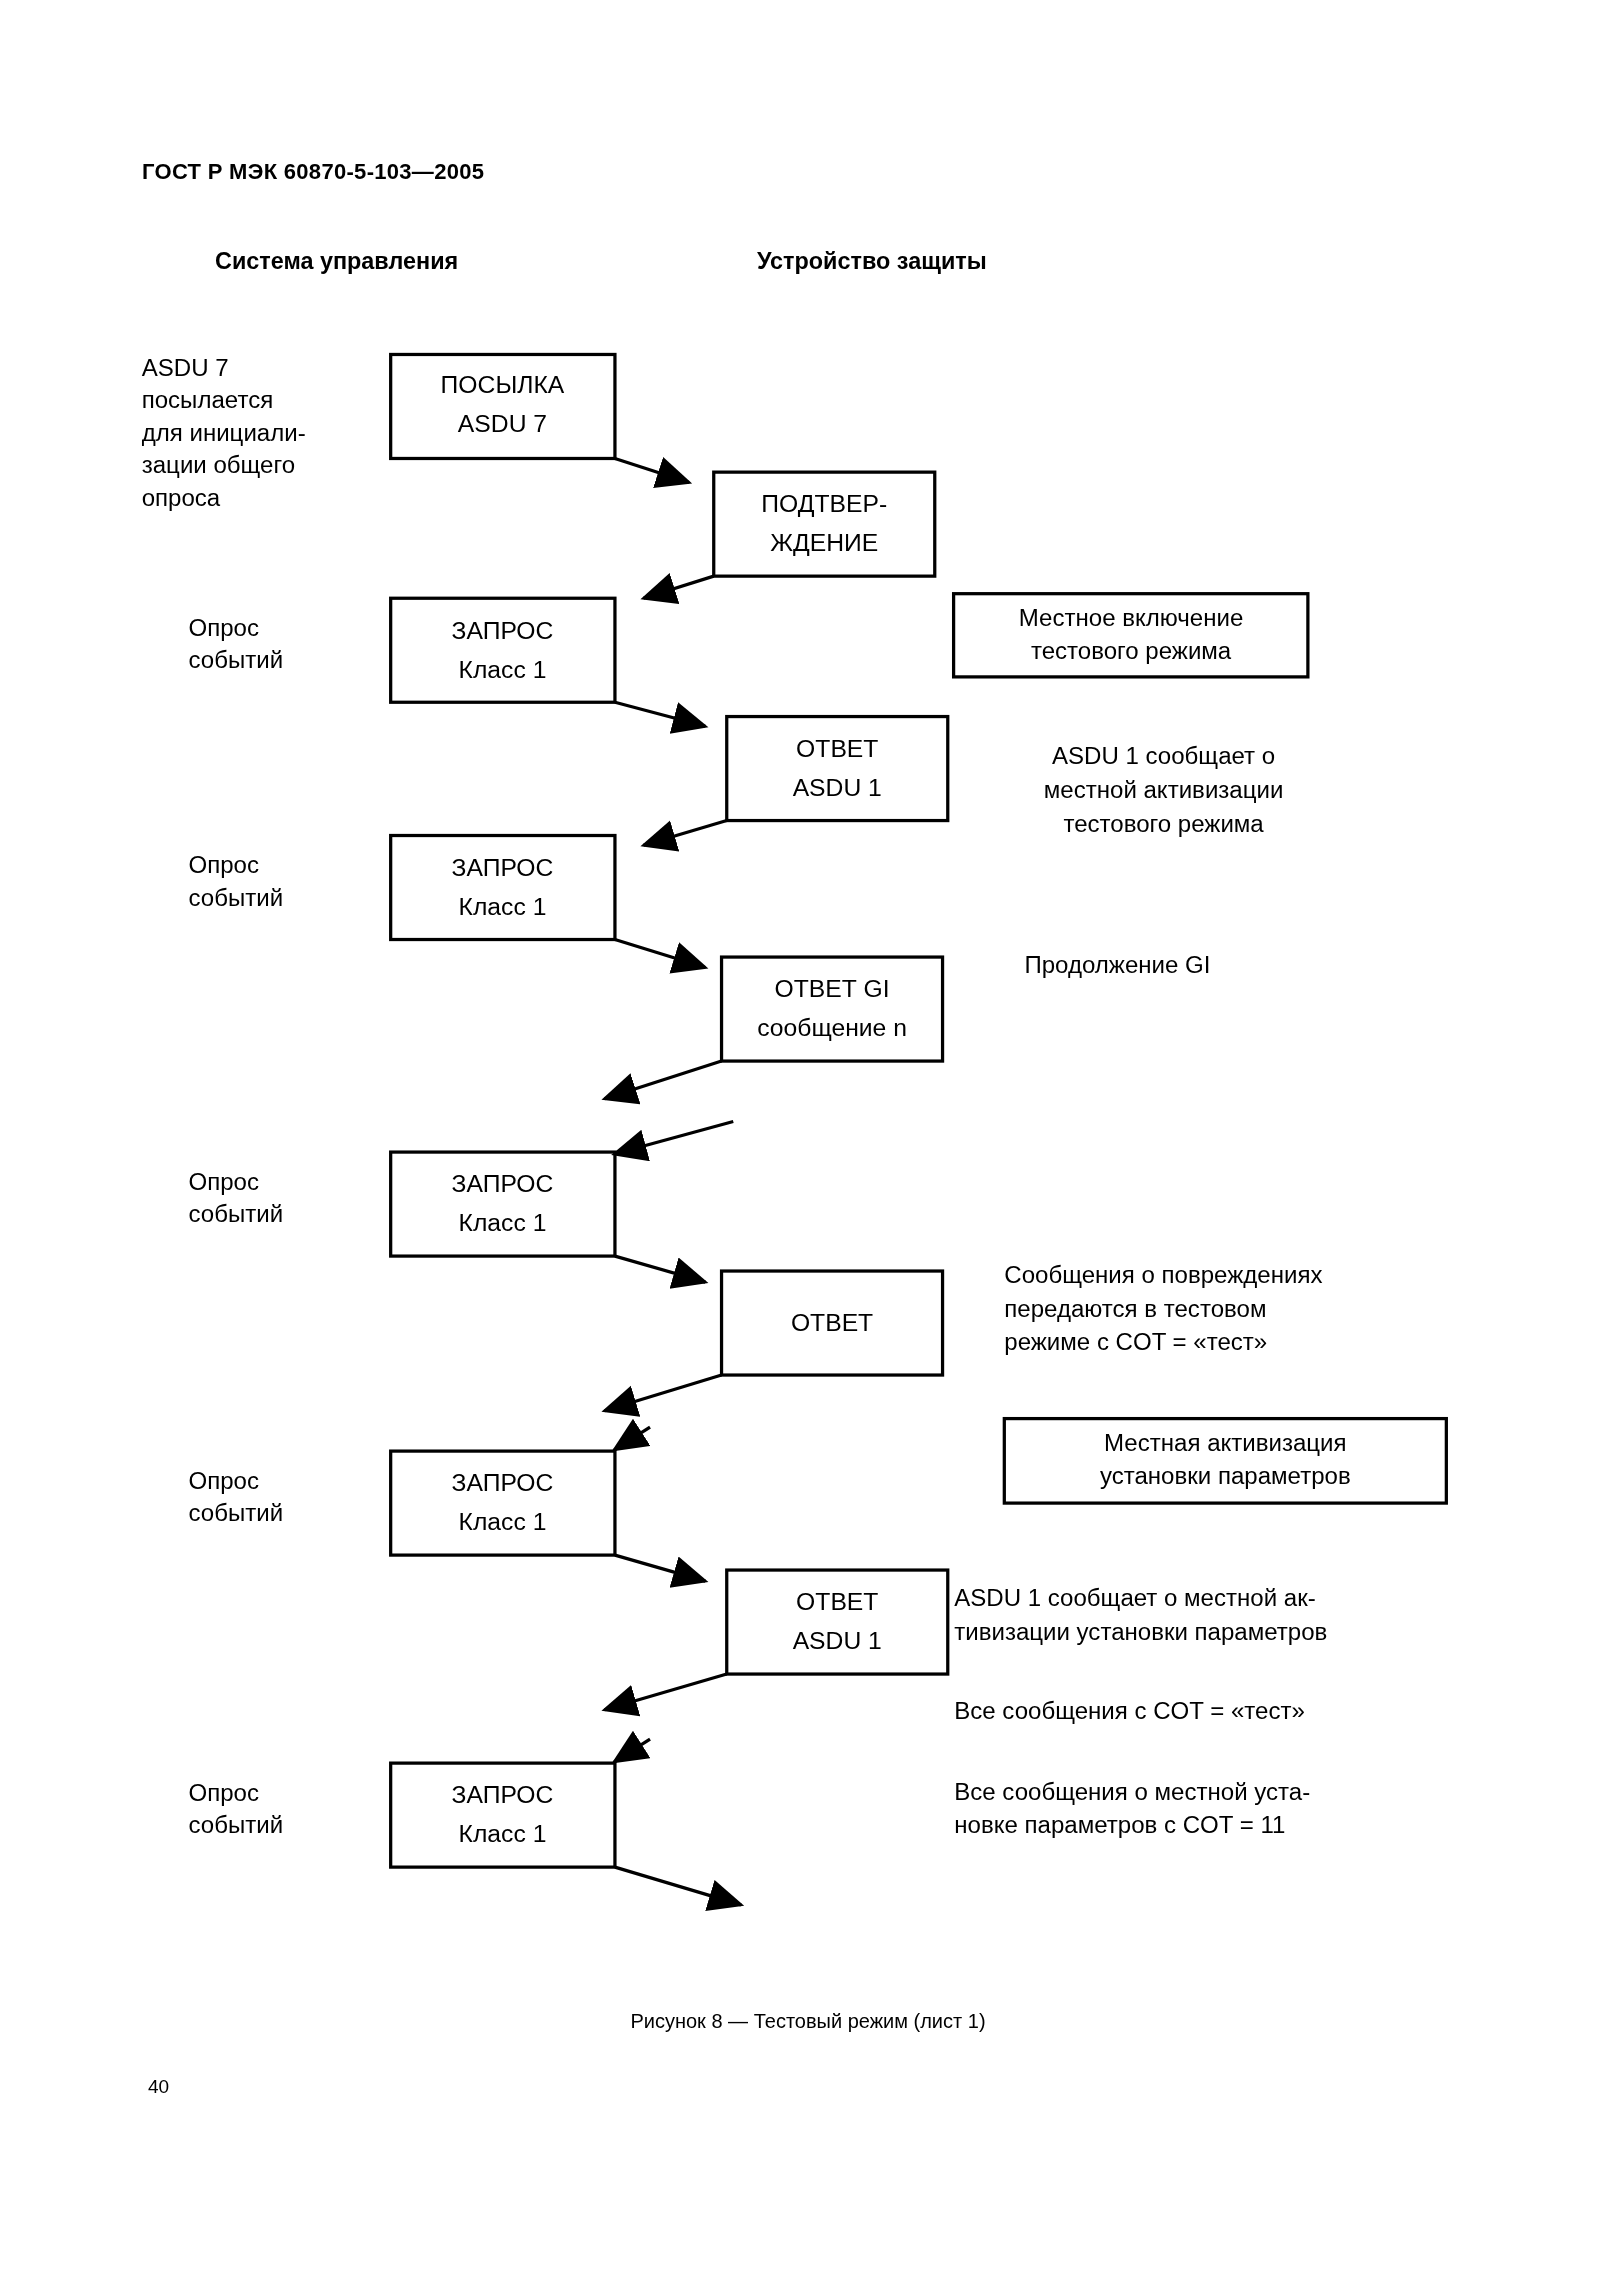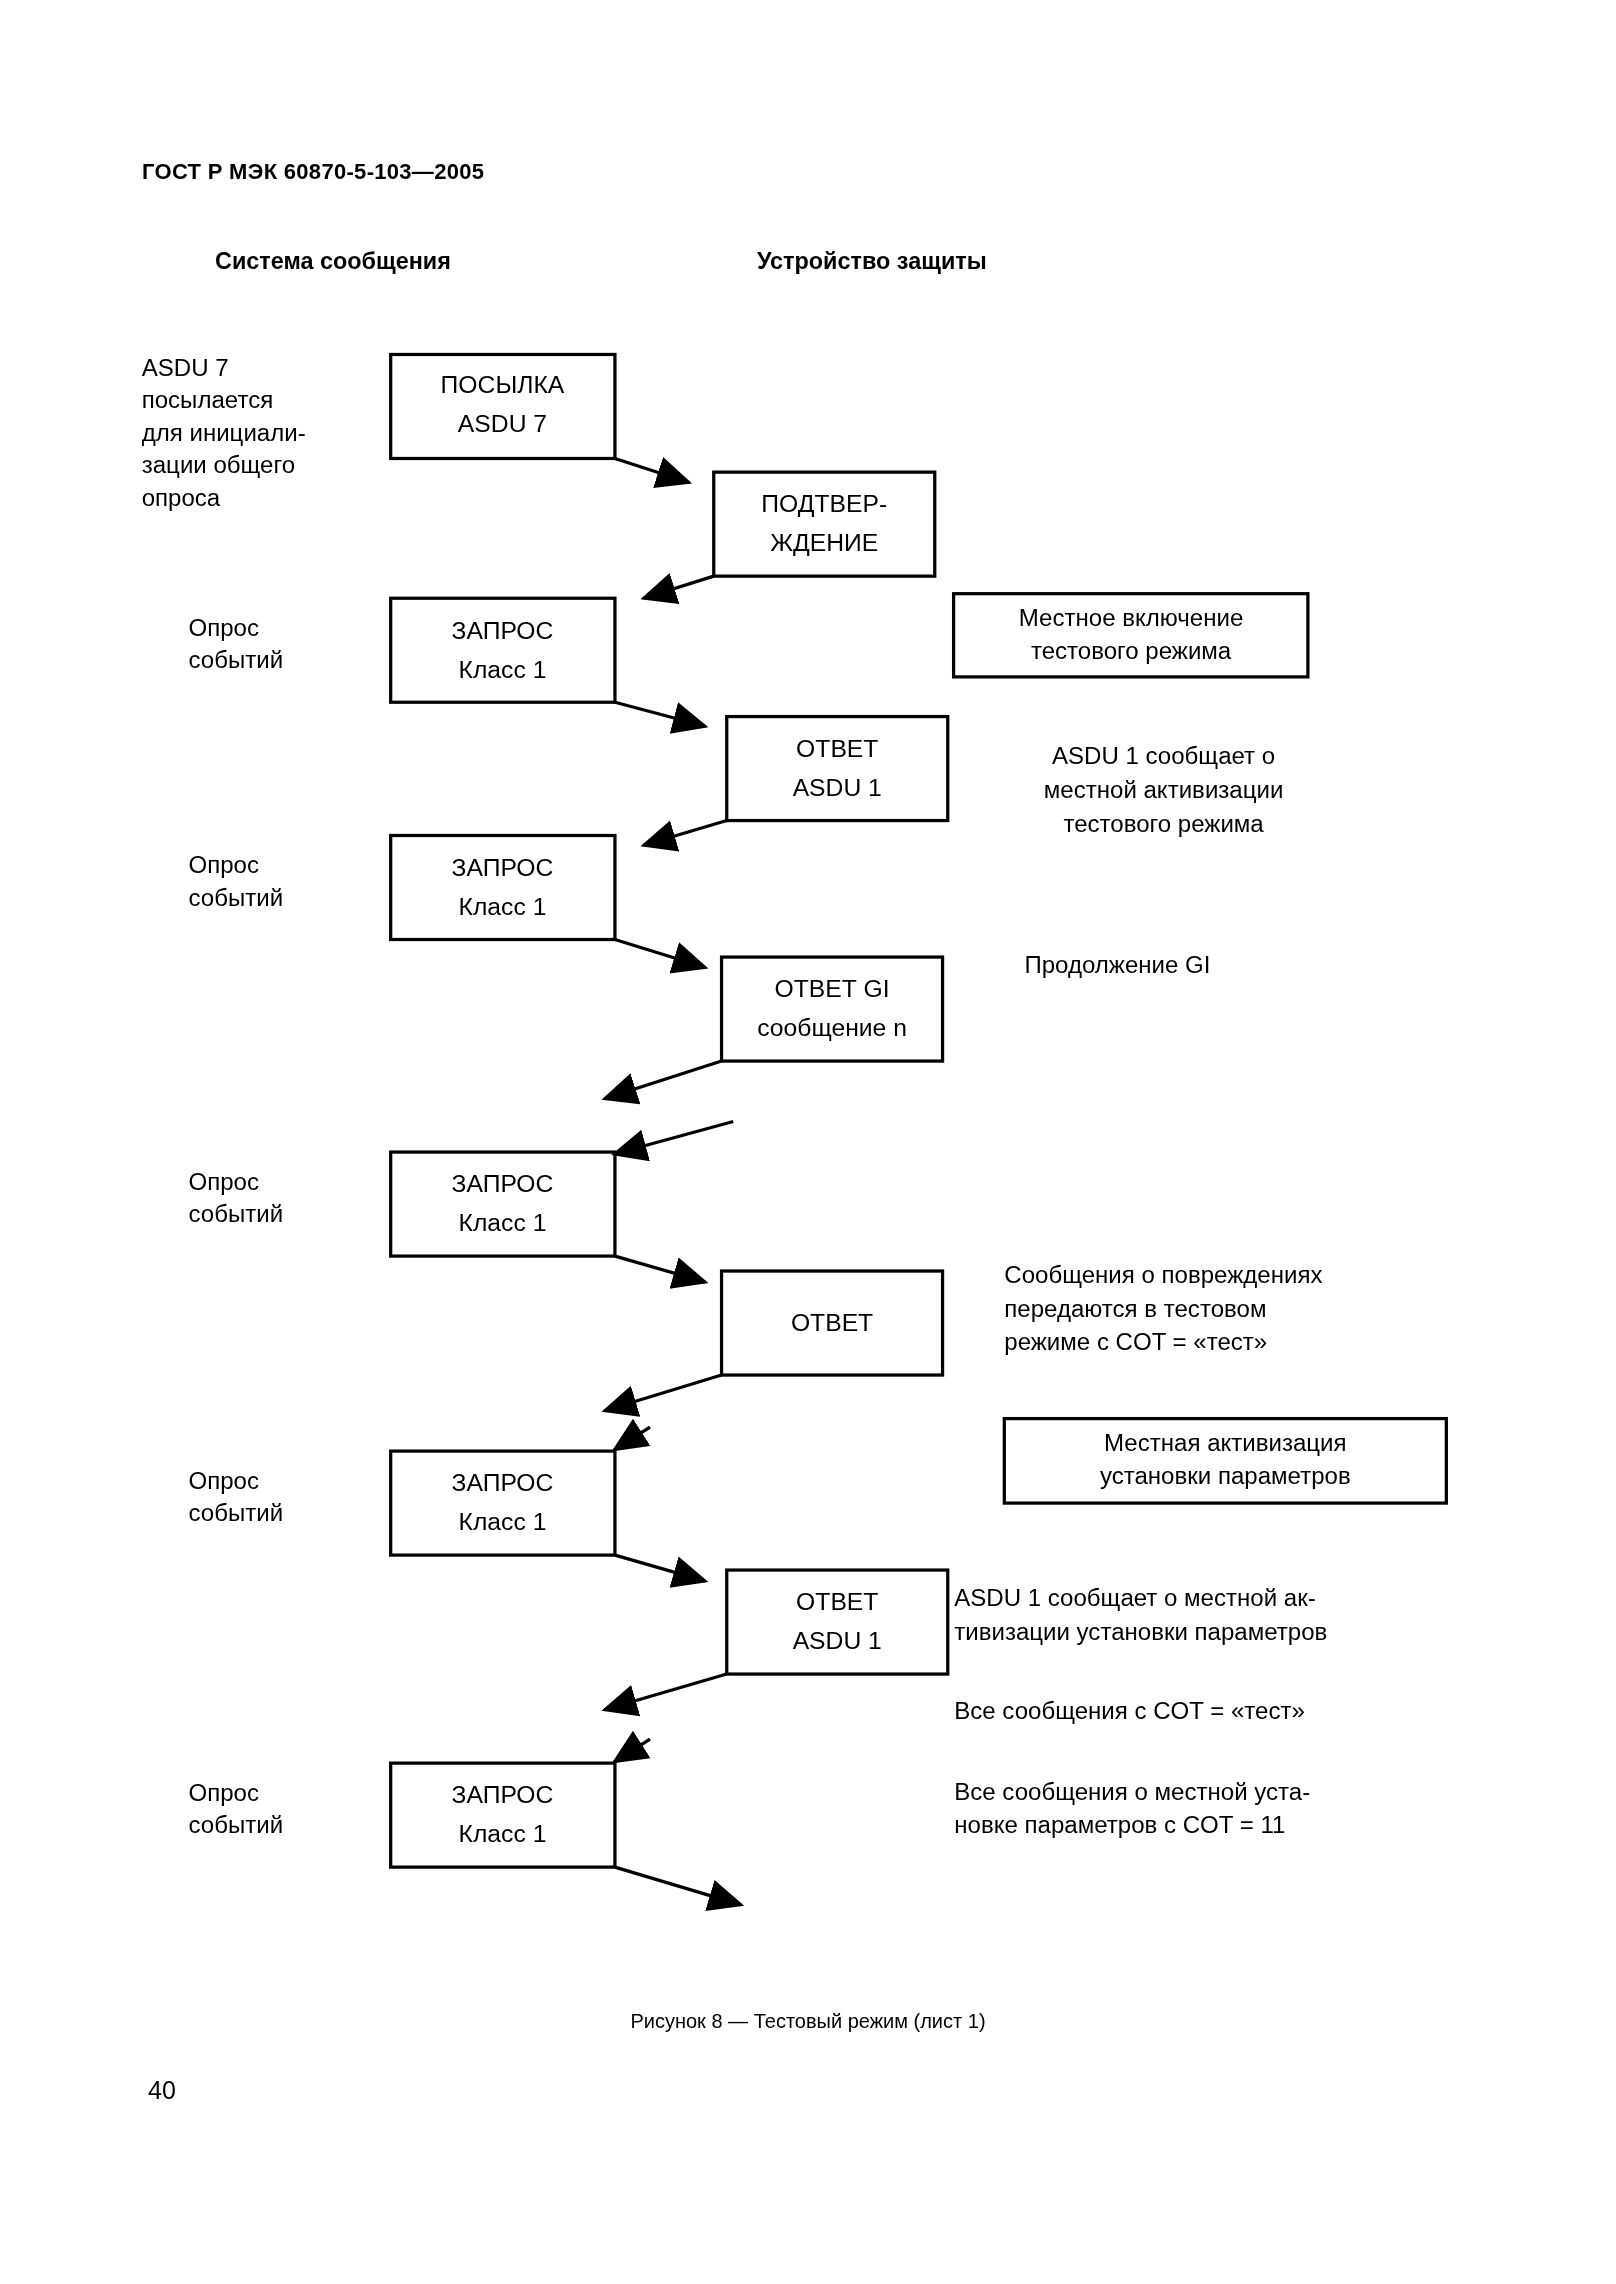--- a/index.html
+++ b/index.html
@@ -60,31 +60,31 @@
   #figure-caption {
     left: 0px;
     top: 2010px;
     width: 1616px;
     text-align: center;
     font-size: 20px;
   }
   #page-number {
     left: 148px;
     top: 2076px;
-    font-size: 25px;
+    font-size: 19px;
   }
 </style>
 </head>
 <body>
 
 <div id="page">
 
   <div class="abs" id="doc-header">ГОСТ Р МЭК 60870-5-103—2005</div>
 
-  <div class="abs col-heading" id="col-heading-control">Система сообщения</div>
+  <div class="abs col-heading" id="col-heading-control">Система управления</div>
 
   <div class="abs col-heading" id="col-heading-device">Устройство защиты</div>
 
   <svg class="abs" id="figure-svg" viewBox="0 0 2486 3513">
 
     <defs>
       <marker id="arrowhead" markerWidth="12" markerHeight="12" refX="10" refY="5" orient="auto" markerUnits="strokeWidth">
         <path d="M0,0 L11,5 L0,10 z" fill="#000000"></path>
       </marker>
     </defs>

